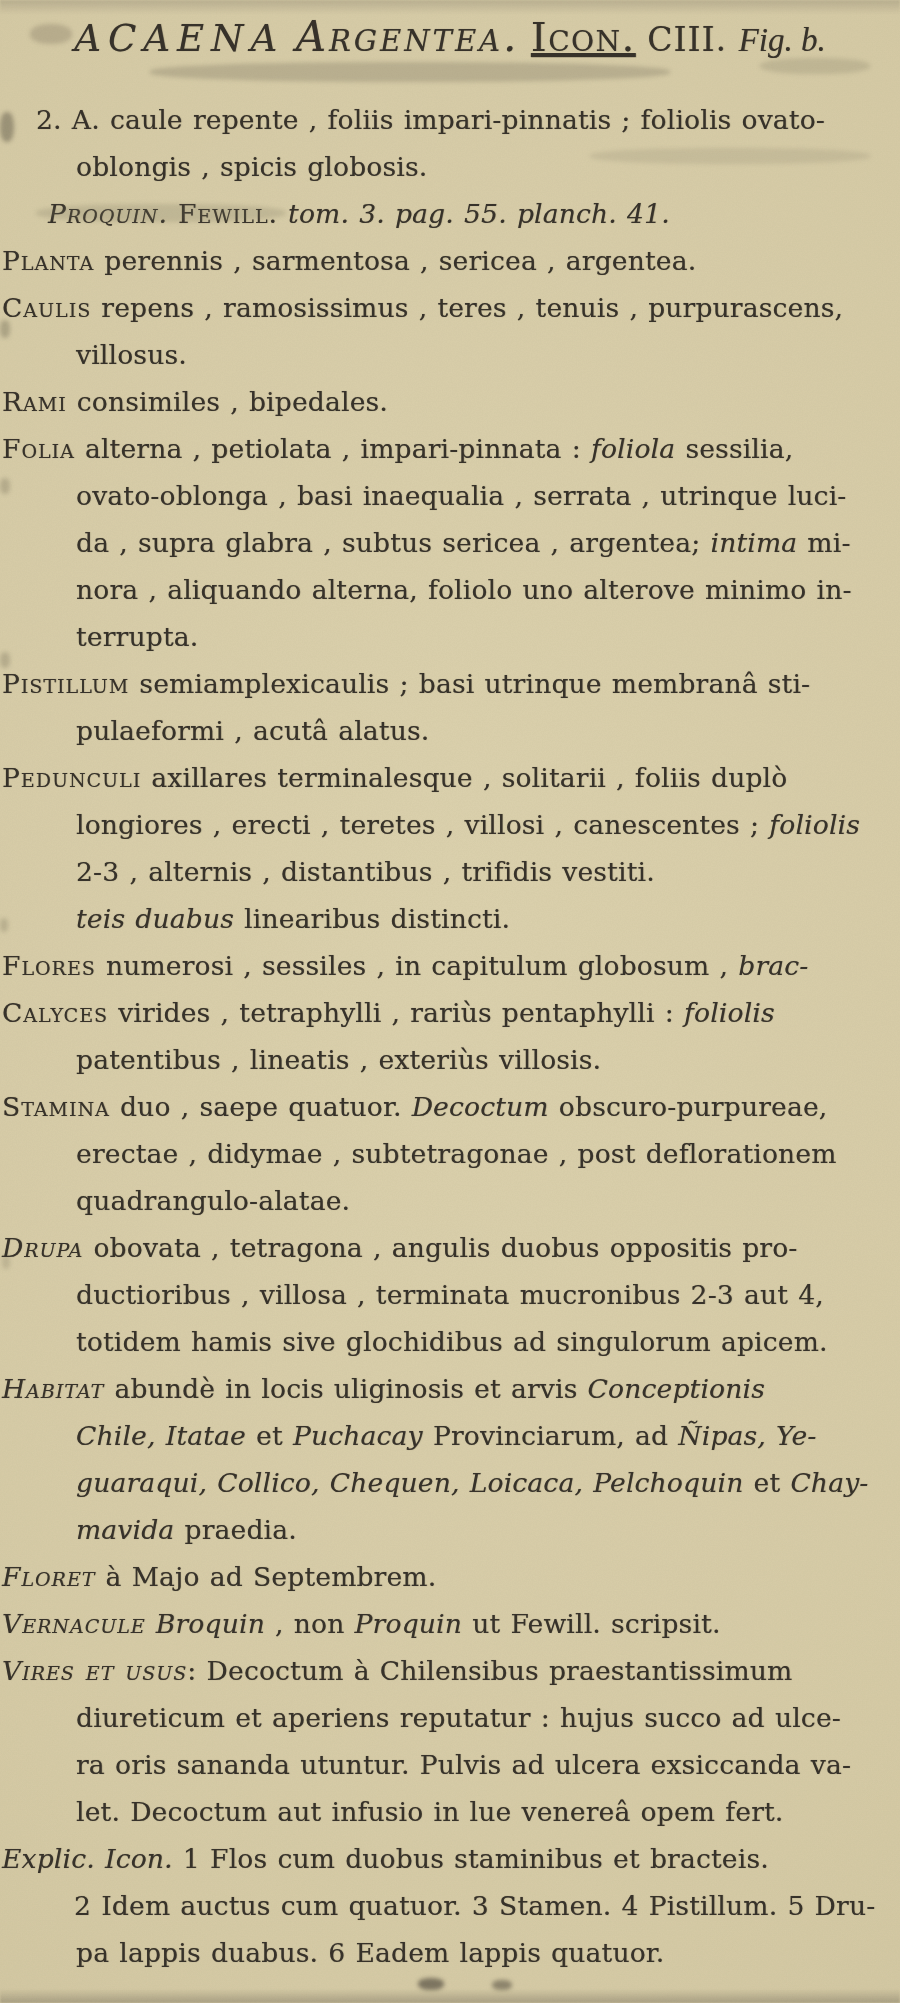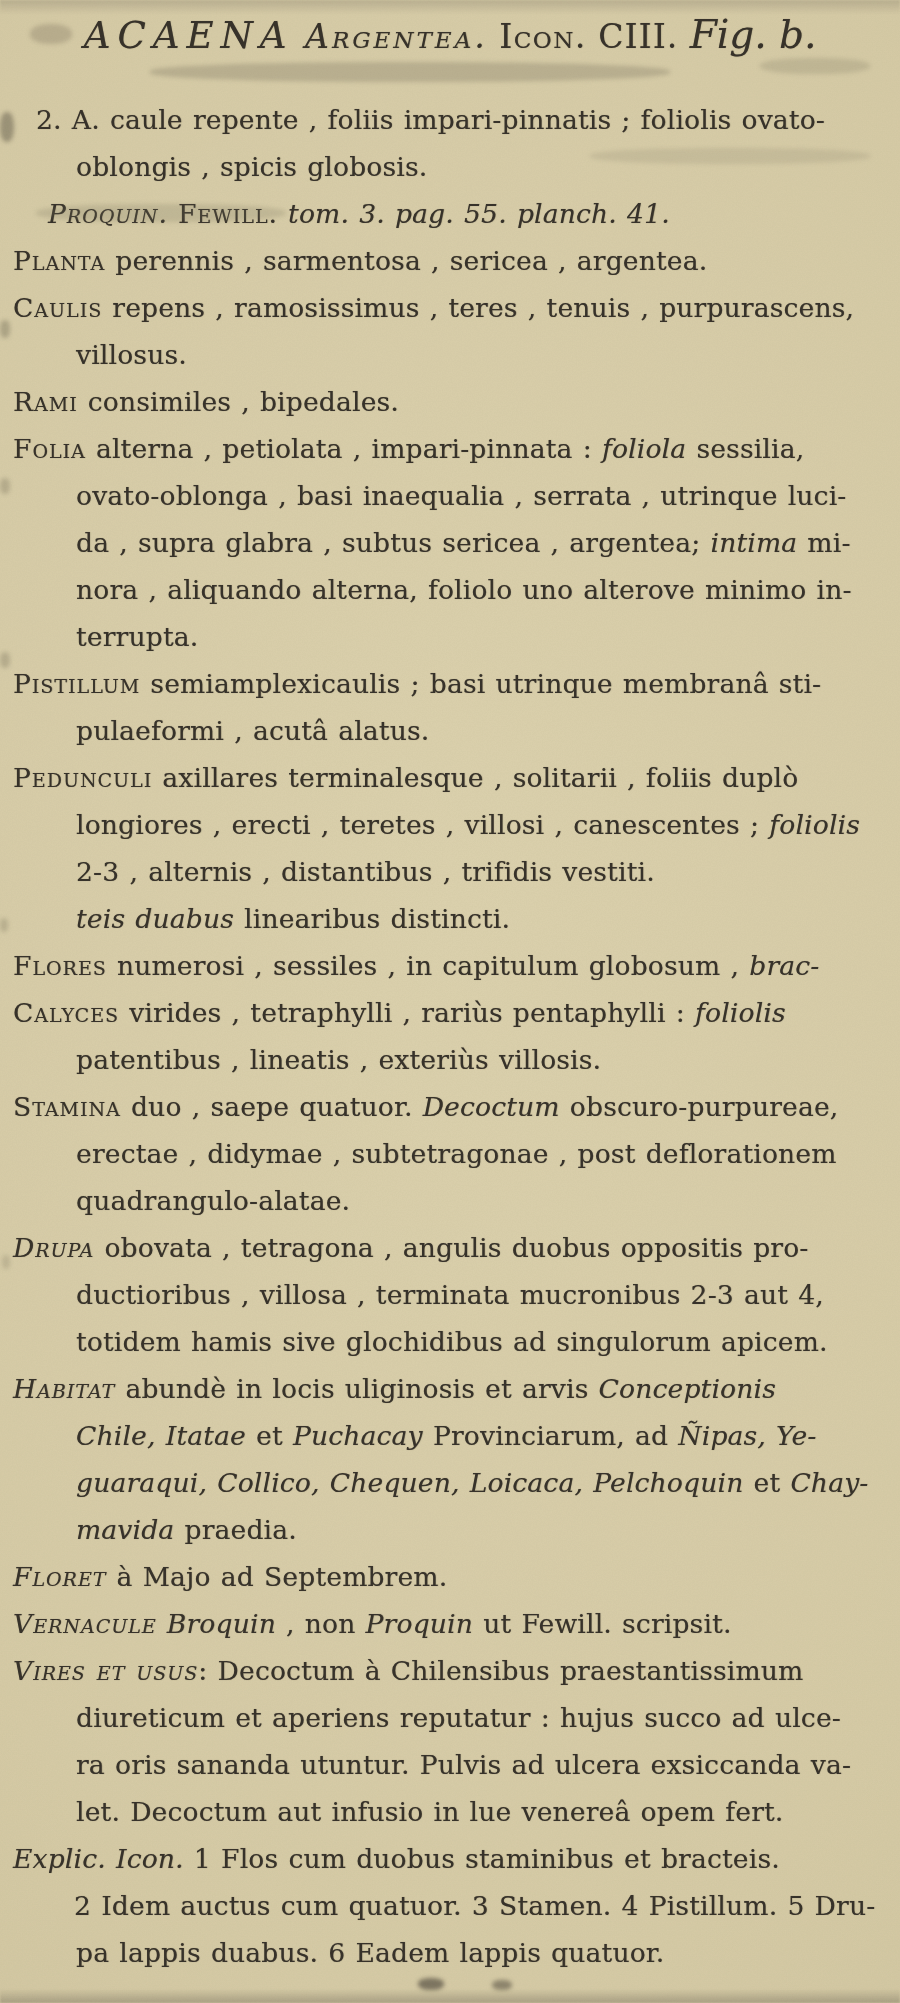--- a/index.html
+++ b/index.html
@@ -21,31 +21,31 @@
   .bottom-edge{
     position:absolute;bottom:0;left:0;width:100%;height:14px;
     background:linear-gradient(rgba(110,104,88,0), rgba(116,110,92,.45));
     filter:blur(1px);
   }
   .hdr{
     position:absolute;top:12px;left:0;width:100%;text-align:center;white-space:nowrap;
     text-shadow:0.3px 0.4px 0.8px rgba(45,40,30,.5);
   }
   .h-itwide{font-style:italic;font-size:37px;letter-spacing:7px;}
-  .h-iscwide{font-style:italic;font-variant:small-caps;font-size:33px;letter-spacing:3px;}
-  .h-rsc{font-variant:small-caps;font-size:33px;letter-spacing:1.5px;}
+  .h-iscwide{font-style:italic;font-variant:small-caps;font-size:42px;letter-spacing:3px;}
+  .h-rsc{font-variant:small-caps;font-size:40px;letter-spacing:1.5px;text-decoration:underline;}
   .h-r{font-size:33px;letter-spacing:1px;}
-  .h-it{font-style:italic;font-size:39px;}
+  .h-it{font-style:italic;font-size:33px;font-family:Liberation Serif, serif;}
   .textblock{position:absolute;top:96px;left:0;width:712px;}
   .line{
     font-size:26.5px;line-height:47px;white-space:nowrap;
     letter-spacing:.2px;word-spacing:1.5px;
     text-shadow:0.3px 0.4px 0.8px rgba(45,40,30,.5);
   }
-  .line.lbl{padding-left:13px;}
+  .line.lbl{padding-left:2px;}
   .line.hang{padding-left:76px;}
   .line.p1{padding-left:36px;}
   .line.p2{padding-left:48px;}
   .line.hang2{padding-left:74px;}
   .seg-it{font-style:italic;}
   .seg-rsc{font-variant:small-caps;letter-spacing:1px;}
   .seg-isc{font-style:italic;font-variant:small-caps;letter-spacing:1px;}
   .smudge{position:absolute;pointer-events:none;border-radius:45%;filter:blur(2px);}
   .grain{position:absolute;inset:0;width:100%;height:100%;pointer-events:none;opacity:.55;mix-blend-mode:multiply;}
 </style>

